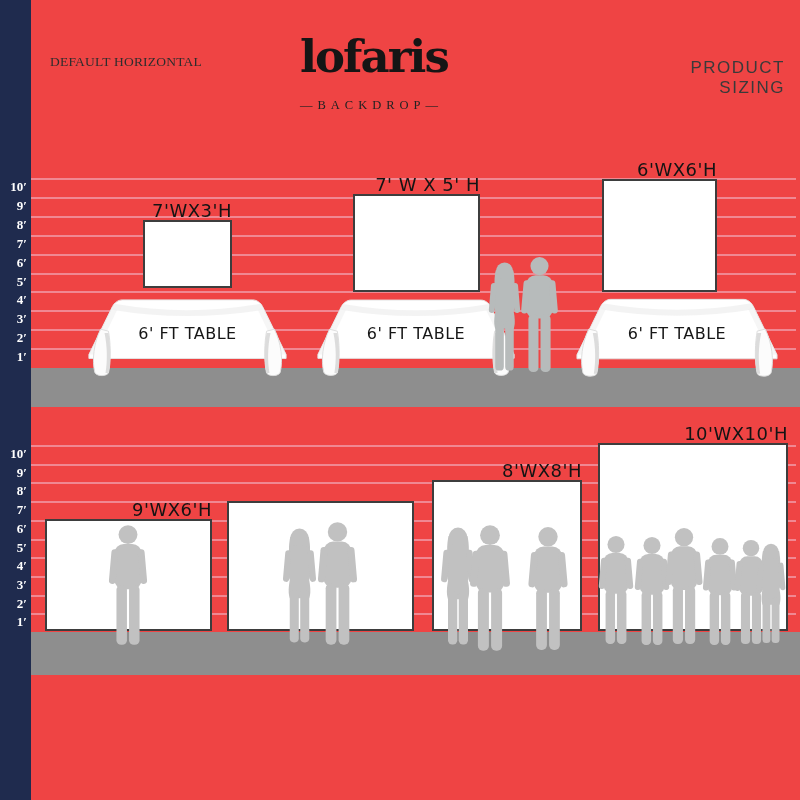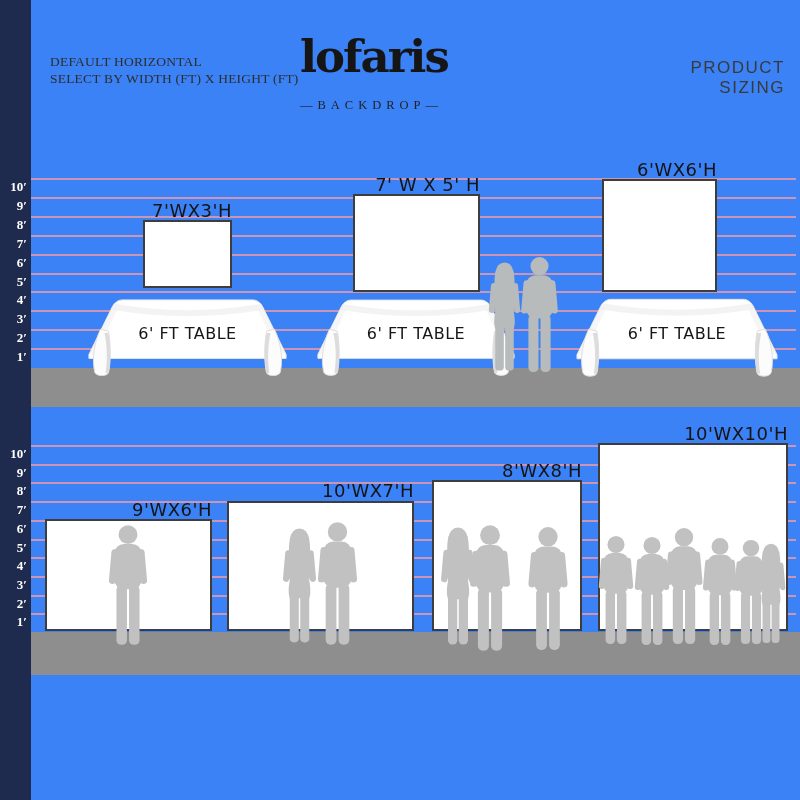--- a/index.html
+++ b/index.html
@@ -1,17 +1,17 @@
 <!DOCTYPE html>
 <html style="--navy: #1f2b4e; --pink: #f09aa6; --floor: #8e8e8e; --sil: #c1c1c1; --border: #3d3d3d;"><head>
 <meta charset="utf-8">
 <style>
   html,body{margin:0;padding:0;background:#ffffff;}
   .canvas{
-    position:relative;width:800px;height:800px;background:#3b82f6;
+    position:relative;width:800px;height:800px;background:#ef4444;
     overflow:hidden;font-family:"DejaVu Sans",sans-serif;
   }
   .left-bar{
     position:absolute;left:0;top:0;width:31px;height:800px;
     background:var(--navy);z-index:4;
   }
   .ruler-num{
     position:absolute;width:27px;text-align:right;z-index:5;
     color:#ffffff;font-family:"Liberation Serif",serif;font-weight:bold;
     font-size:13px;line-height:14px;letter-spacing:0px;
@@ -94,21 +94,20 @@
     </symbol>
   </defs>
 </svg>
 
 <div class="canvas">
 
   <div class="left-bar"></div>
 
   <div class="subtitle">
     <div>DEFAULT HORIZONTAL</div>
-    <div>SELECT BY WIDTH (FT) X HEIGHT (FT)</div>
   </div>
   <div class="logo">
     <div class="logo-word">lofaris</div>
     <div class="logo-sub">—BACKDROP—</div>
   </div>
   <div class="product-sizing">PRODUCT SIZING</div>
 
   <div id="grid-layer">
       <div class="gridline" style="top: 178px;"></div>
       <div class="ruler-num" style="top: 180px;">10′</div>
@@ -180,21 +179,20 @@
   <div class="table-label" style="left:573px;top:324px;width:208px;">6' FT TABLE</div>
 
   <svg class="scene" style="left:486px;top:256px;" width="80" height="117" viewBox="0 0 80 117">
     <use href="#sym-woman" class="sil-dark" x="0" y="4" width="37" height="112"></use>
     <use href="#sym-man" class="sil-dark" x="33" y="0" width="41" height="117"></use>
   </svg>
 
   <div class="bd-label" style="left:45px;top:499px;width:167px;">9'WX6'H</div>
   <div class="backdrop" style="left:45px;top:519px;width:167px;height:112px;"></div>
 
-  <div class="bd-label" style="left:227px;top:480px;width:187px;">10'WX7'H</div>
   <div class="backdrop" style="left:227px;top:501px;width:187px;height:130px;"></div>
 
   <div class="bd-label" style="left:432px;top:460px;width:150px;">8'WX8'H</div>
   <div class="backdrop" style="left:432px;top:480px;width:150px;height:151px;"></div>
 
   <div class="bd-label" style="left:598px;top:423px;width:190px;">10'WX10'H</div>
   <div class="backdrop" style="left:598px;top:443px;width:190px;height:188px;"></div>
 
   <svg class="scene" style="left:100px;top:524px;" width="56" height="123" viewBox="0 0 56 123">
     <use href="#sym-man" class="sil" x="7" y="0" width="42" height="122"></use>

